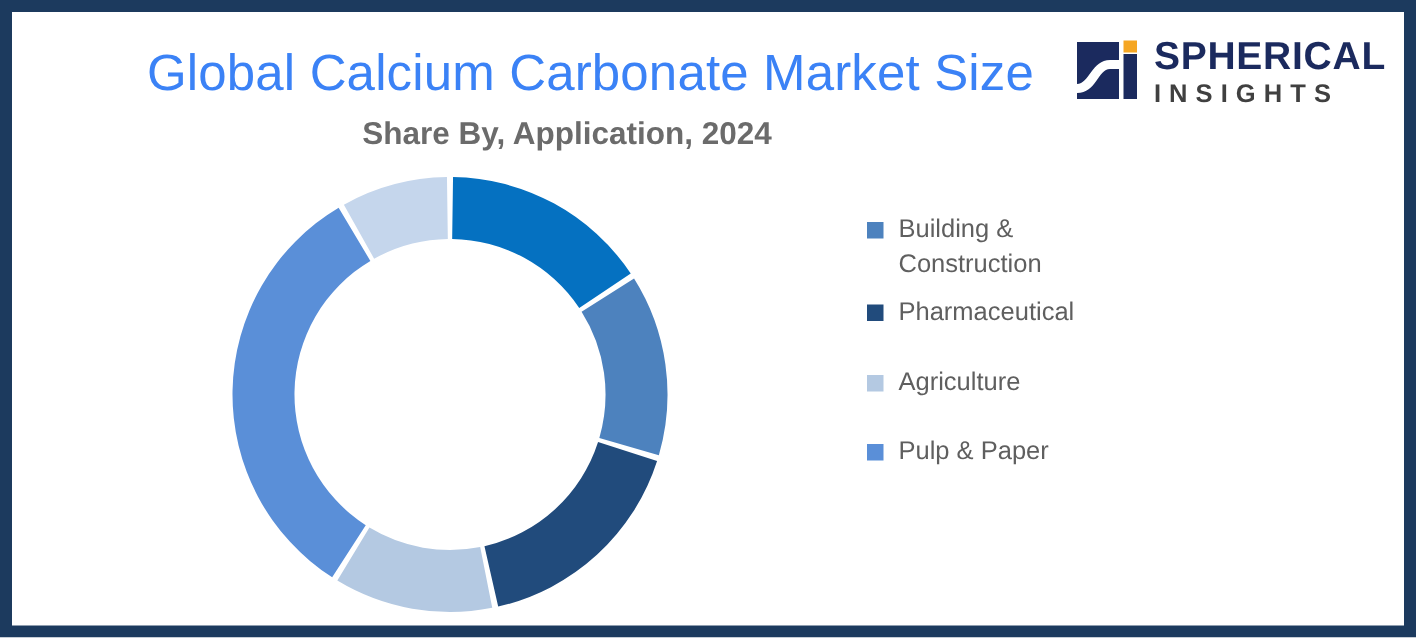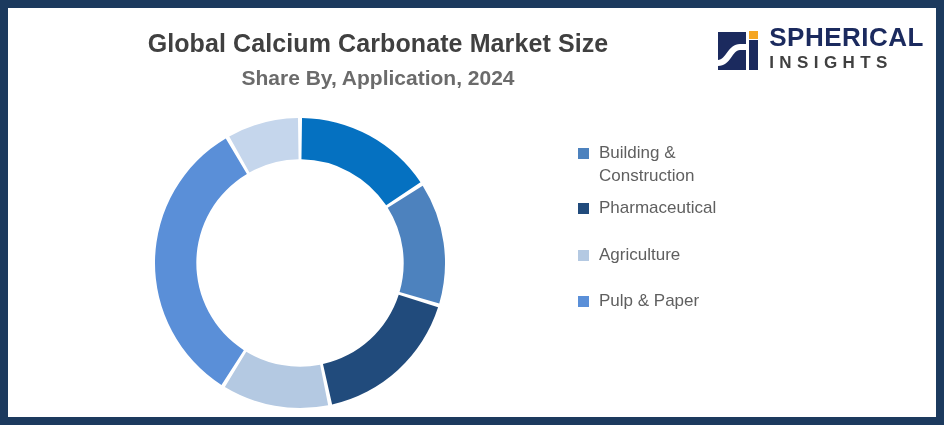--- a/index.html
+++ b/index.html
@@ -32,44 +32,44 @@
 
   .titles {
     position: absolute;
     left: 90px;
     top: 20px;
     width: 560px;
     text-align: center;
   }
 
   .title-main {
-    font-size: 25px;
-    font-weight: bold;
-    color: #404040;
+    font-size: 34px;
+    font-weight: normal;
+    color: #3b82f6;
     letter-spacing: 0.1px;
     line-height: 1.25;
     white-space: nowrap;
   }
 
   .title-sub {
     margin-top: 6px;
     font-size: 21px;
     font-weight: bold;
     color: #6b6b6b;
     line-height: 1.25;
     white-space: nowrap;
   }
 
   
   .logo {
     position: absolute;
     right: 12px;
     top: 16px;
     display: flex;
-    align-items: flex-end;
+    align-items: flex-start;
     gap: 9px;
   }
 
   .logo-mark {
     width: 44px;
     height: 46px;
     flex: 0 0 auto;
   }
 
   .logo-text {

